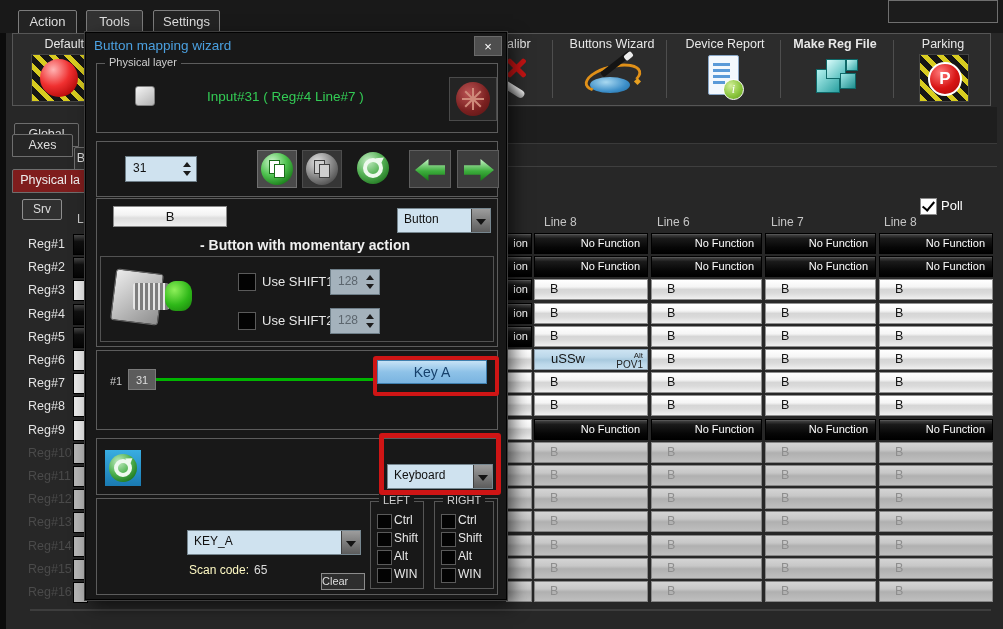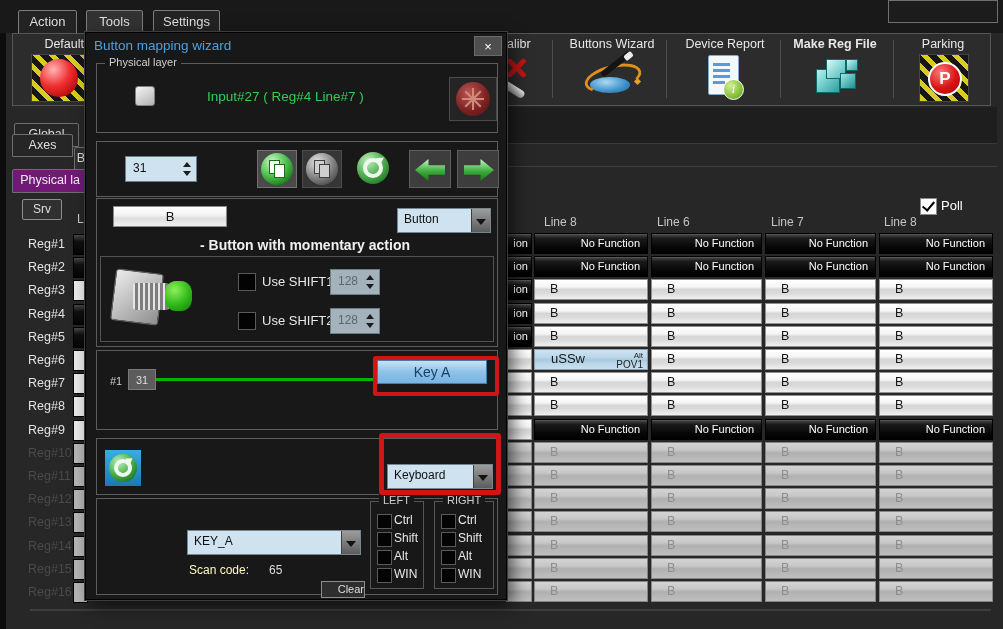--- a/index.html
+++ b/index.html
@@ -140,21 +140,21 @@
     </div>
   </div>
 
   <div class="abs" style="left:505px;top:107px;width:492px;height:36px;background:#1e1e1e;"></div>
   <div class="abs" style="left:505px;top:143px;width:492px;height:1px;background:#3a3a3a;"></div>
   <div class="abs" style="left:505px;top:166px;width:492px;height:1px;background:#3f3f3f;"></div>
 
   <div class="stab" style="left:14px;top:123px;width:63px;height:22px;line-height:21px;">Global</div>
   <div class="stab" style="left:12px;top:134px;width:59px;height:21px;line-height:20px;">Axes</div>
   <div class="stab" style="left:74px;top:147px;width:12px;height:21px;line-height:20px;background:#2e2e2e;">B</div>
-  <div class="stab" style="left:12px;top:169px;width:74px;height:22px;line-height:21px;background:#701a75;color:#eee;">Physical la</div>
+  <div class="stab" style="left:12px;top:169px;width:74px;height:22px;line-height:21px;background:#7f1d1d;color:#eee;">Physical la</div>
   <div class="stab" style="left:22px;top:199px;width:38px;height:19px;line-height:18px;font-size:12px;border-color:#8e8e8e;background:#303030;border-radius:2px;">Srv</div>
   <div class="abs" style="left:77px;top:212px;font-size:12px;color:#c8c8c8;">L</div>
 
   <div id="register-list">
       <div class="reg-label" style="top: 236px;">Reg#1</div>
       <div class="rc rc-dark" style="top: 234px;"></div>
       <div class="reg-label" style="top: 259.2px;">Reg#2</div>
       <div class="rc rc-dark" style="top: 257.2px;"></div>
       <div class="reg-label" style="top: 282.4px;">Reg#3</div>
       <div class="rc rc-white" style="top: 280.4px;"></div>
@@ -284,21 +284,21 @@
   <div class="abs" style="left:30px;top:609px;width:961px;height:2px;background:#3d3d3d;"></div>
 
   <div id="dialog">
     <div class="abs" style="left:8px;top:5px;font-size:13.5px;color:#4ba0e0;">Button mapping wizard</div>
     <div class="abs" style="left:388px;top:3px;width:28px;height:20px;background:#4e4e4e;border:1px solid #6a6a6a;
          color:#fff;font-size:13px;text-align:center;line-height:19px;box-sizing:border-box;">×</div>
 
     <div class="gbox" style="left:10px;top:30px;width:400px;height:68px;">
       <div class="legend">Physical layer</div>
       <div class="abs" style="left:38px;top:22px;width:18px;height:18px;background:linear-gradient(145deg,#f4f4f4,#b2b2b2);border:1px solid #808080;border-radius:3px;"></div>
-      <div class="abs" style="left:110px;top:25px;font-size:13.5px;color:#33cc55;">Input#27  ( Reg#4   Line#7 )</div>
+      <div class="abs" style="left:110px;top:25px;font-size:13.5px;color:#33cc55;">Input#31  ( Reg#4   Line#7 )</div>
       <div class="abs" style="left:352px;top:13px;width:46px;height:42px;background:#242424;border:1px solid #4a4a4a;">
         <div class="sphere" style="left:6px;top:4px;width:34px;height:34px;background:radial-gradient(circle at 38% 32%,#bb5454,#7a2020 58%,#581212);">
           <div class="spoke"></div>
           <div class="spoke" style="transform:rotate(45deg);"></div>
           <div class="spoke" style="transform:rotate(90deg);"></div>
           <div class="spoke" style="transform:rotate(135deg);"></div>
         </div>
       </div>
     </div>
 
@@ -395,23 +395,23 @@
     </div>
 
     <div class="gbox" style="left:10px;top:465px;width:400px;height:95px;">
       <div class="dd" style="left:90px;top:31px;width:172px;height:23px;">
         <span class="dd-txt">KEY_A</span>
         <span class="dd-btn">
             <span class="tri-d"></span>
           </span>
       </div>
       <div class="abs" style="left:92px;top:64px;font-size:12px;color:#fef9c3;text-align:center;">Scan code:</div>
-      <div class="abs" style="left:172px;top:64px;font-size:12px;color:#dcdcdc;">65</div>
+      <div class="abs" style="left:157px;top:64px;font-size:12px;color:#dcdcdc;">65</div>
       <div class="abs" style="left:224px;top:74px;width:44px;height:17px;background:#2e2e2e;border:1px solid #8c8c8c;
-           color:#ddd;font-size:11px;text-align:right;line-height:15px;box-sizing:border-box;margin-top:8px;">Clear</div>
+           color:#ddd;font-size:11px;text-align:left;line-height:15px;box-sizing:border-box;">Clear</div>
       <div class="gbox" style="left:273px;top:2px;width:52px;height:86px;border-color:#565656;">
         <div class="legend" style="font-size:11px;">LEFT</div>
         <div id="left-mods">
             <div class="cbx" style="left: 6px; top: 12px; width: 13px; height: 13px;"></div>
             <div class="modlab" style="top: 11px;">Ctrl</div>
             <div class="cbx" style="left: 6px; top: 30px; width: 13px; height: 13px;"></div>
             <div class="modlab" style="top: 29px;">Shift</div>
             <div class="cbx" style="left: 6px; top: 48px; width: 13px; height: 13px;"></div>
             <div class="modlab" style="top: 47px;">Alt</div>
             <div class="cbx" style="left: 6px; top: 66px; width: 13px; height: 13px;"></div>

